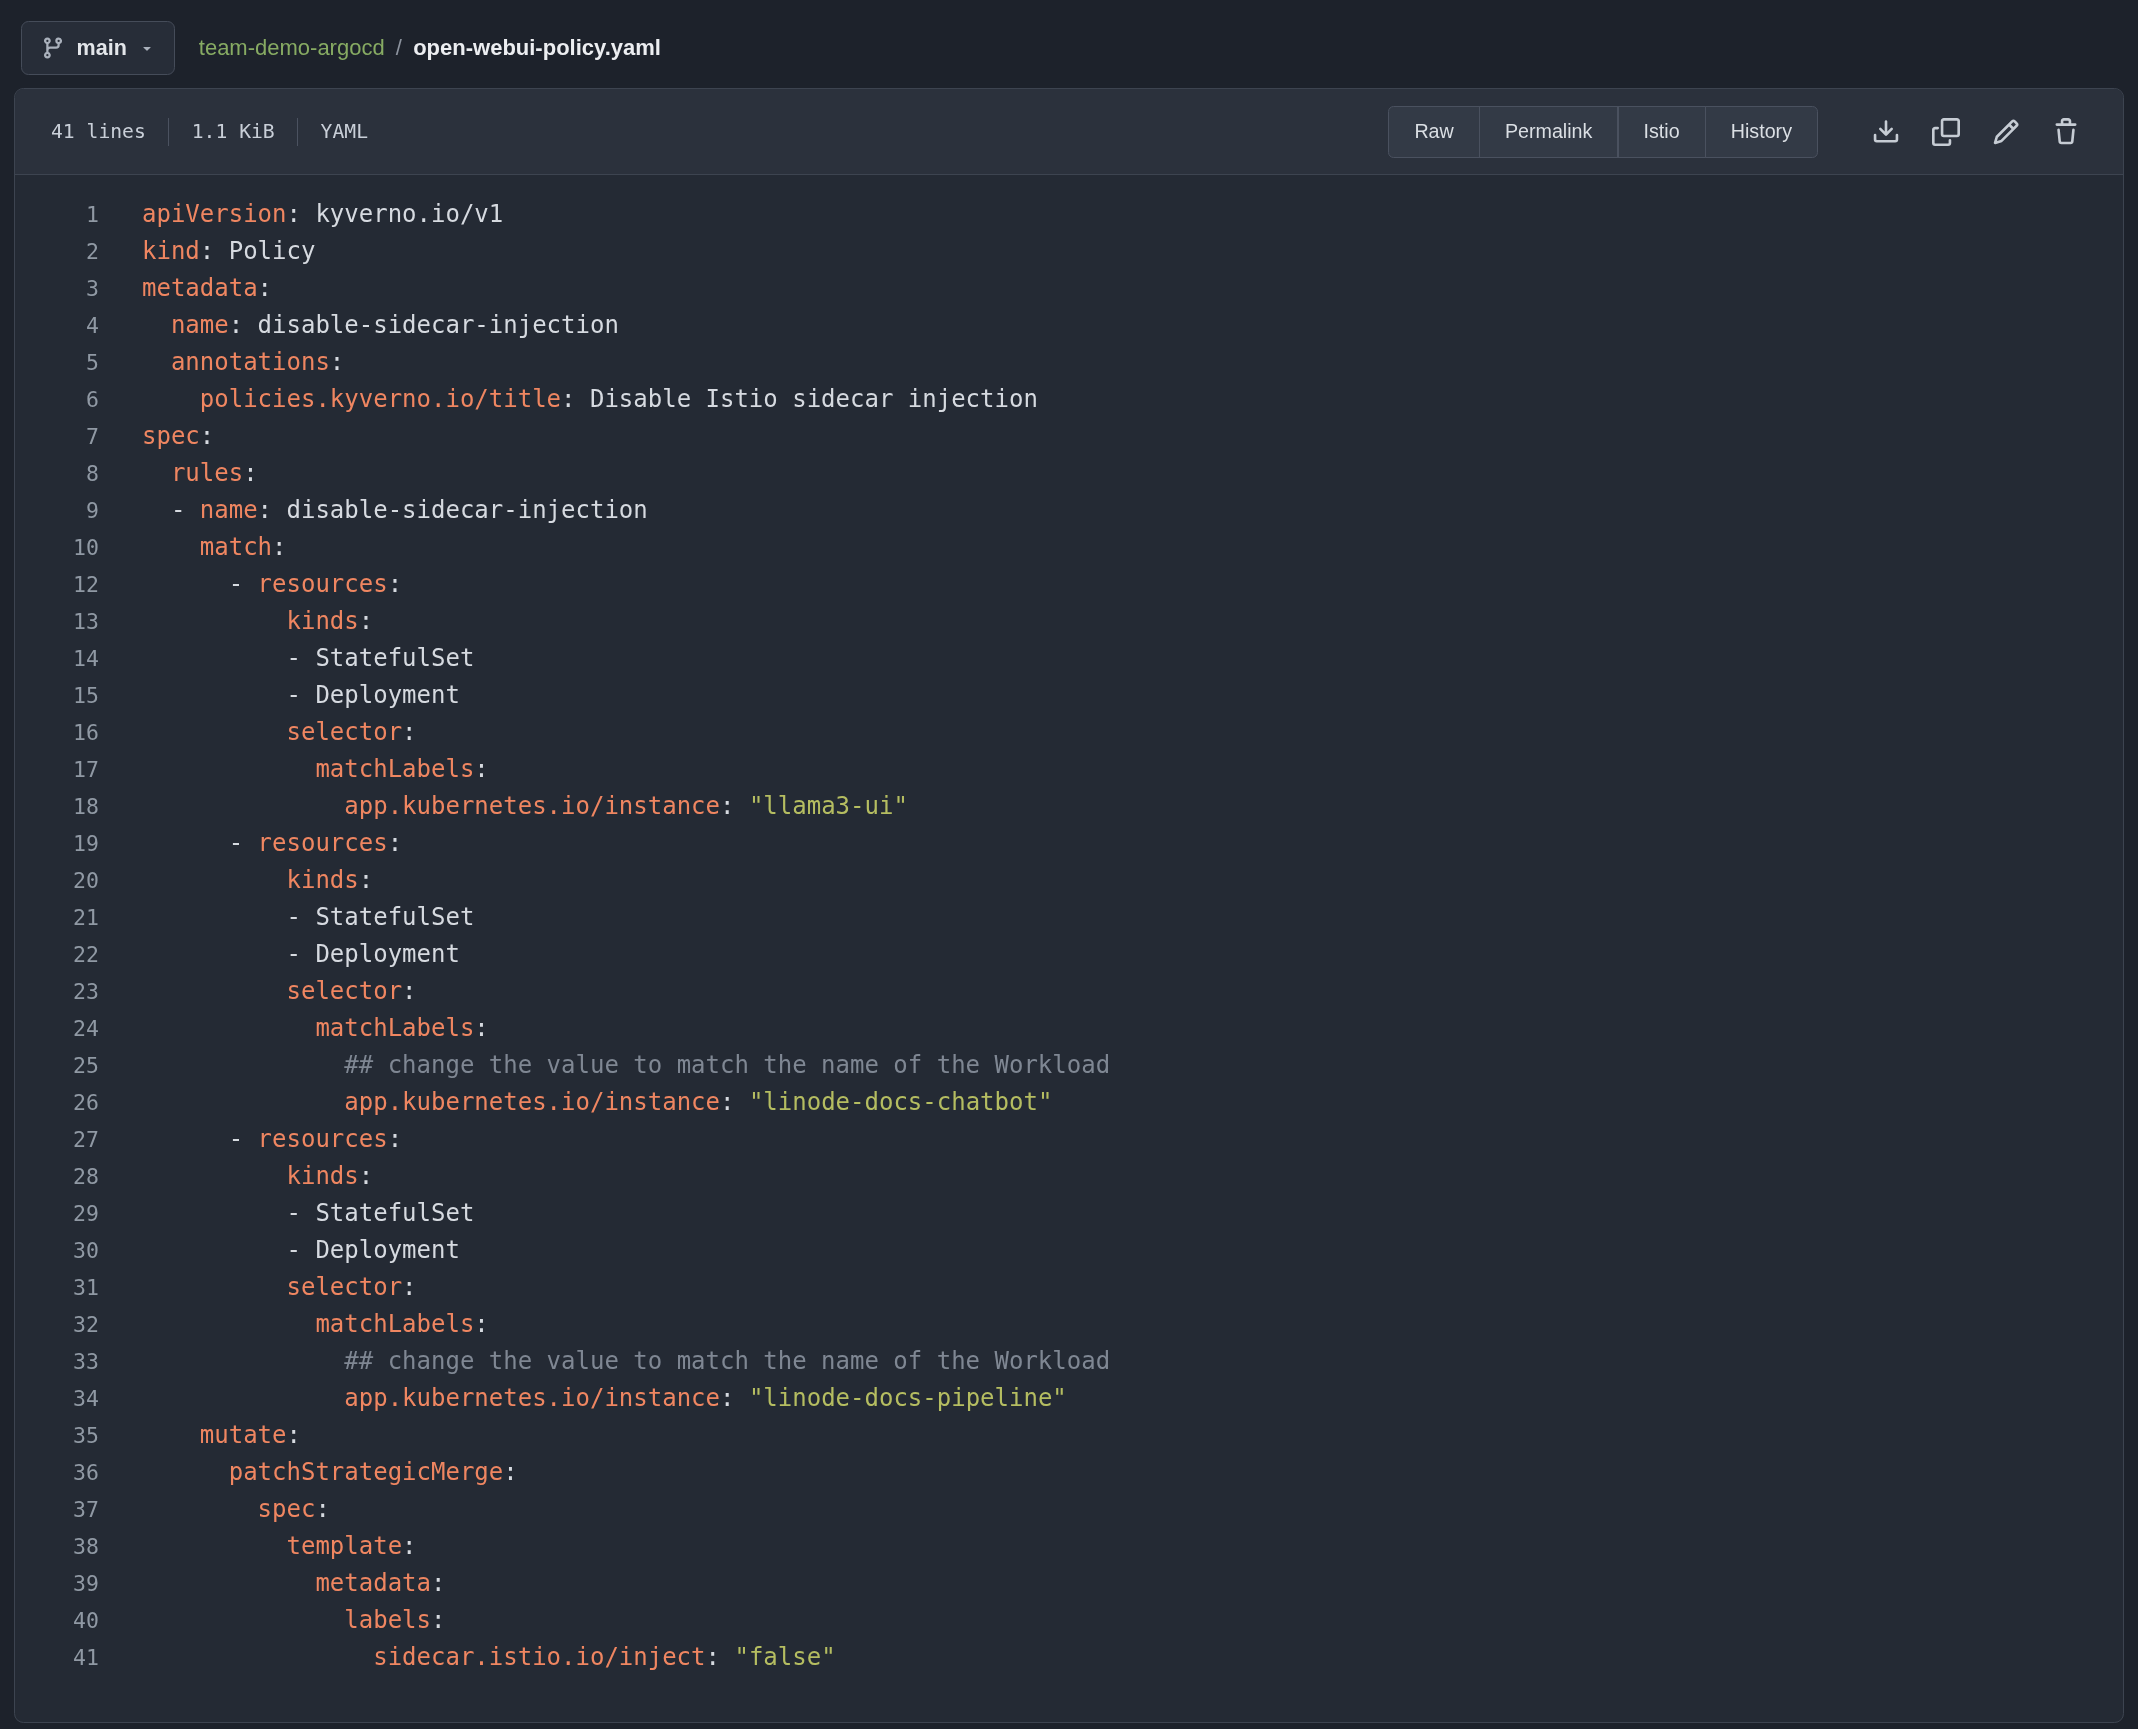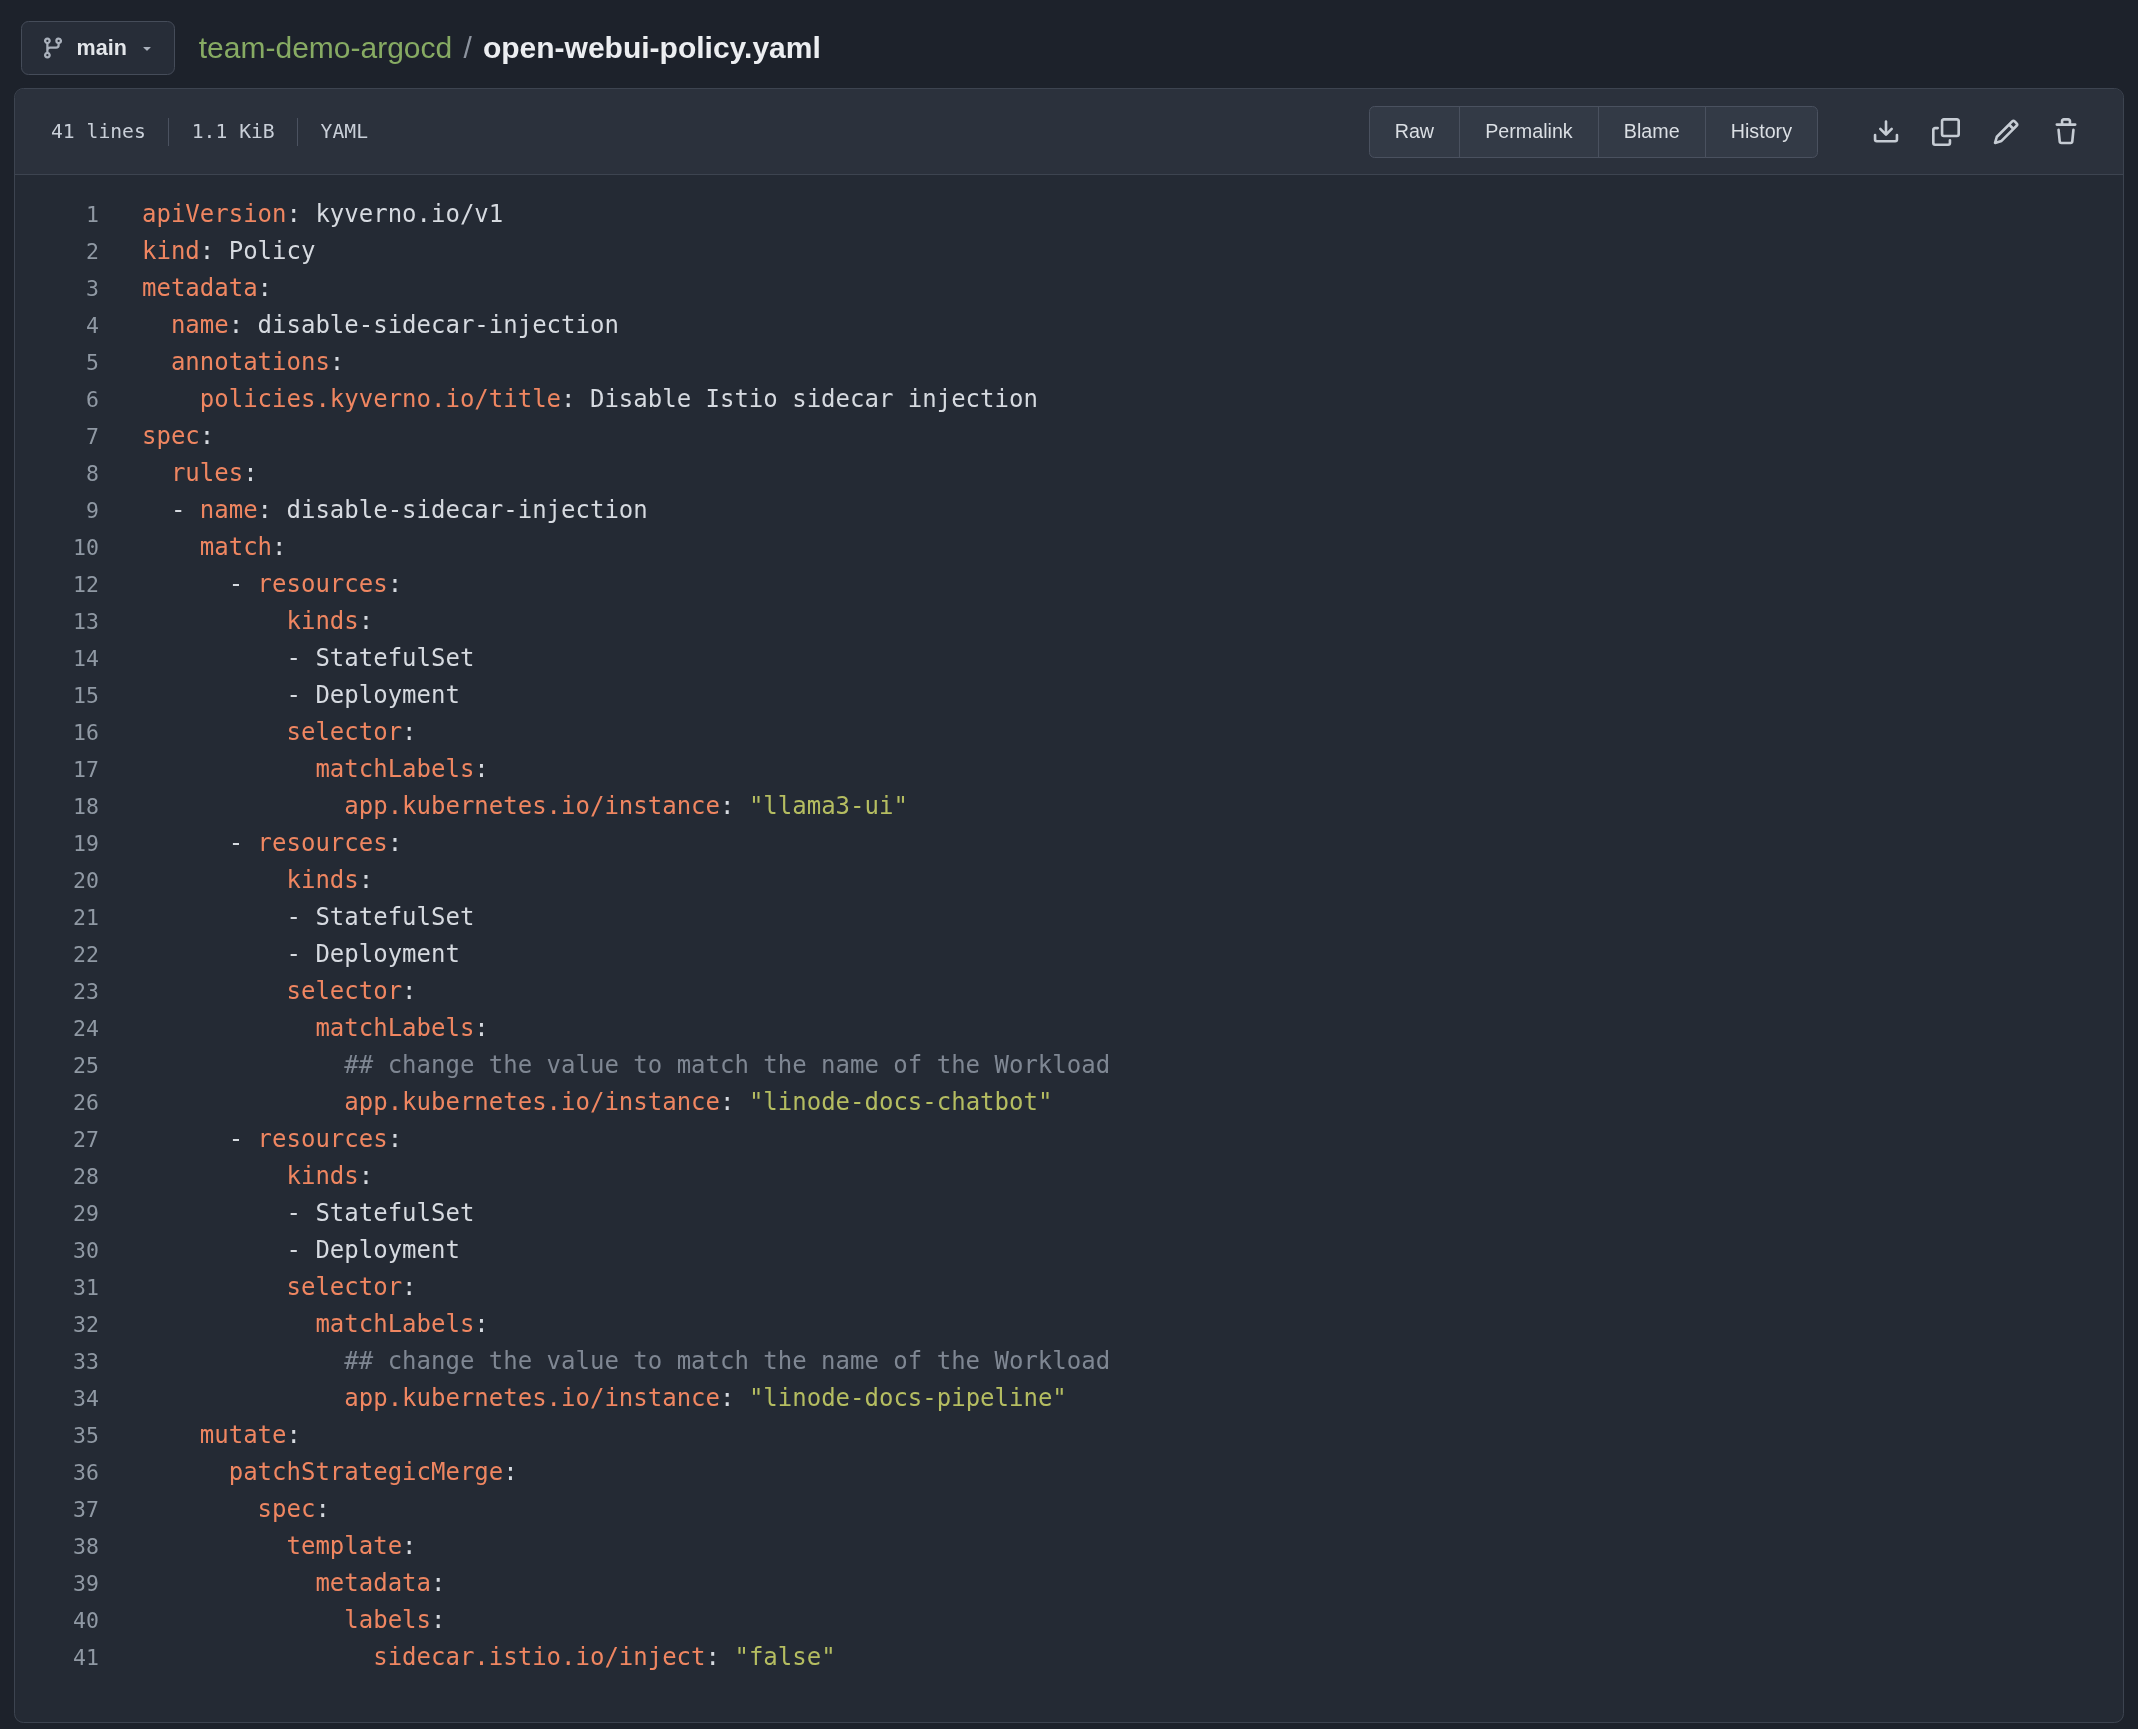--- a/index.html
+++ b/index.html
@@ -12,21 +12,21 @@
   
   .top-bar{ height:96px; display:flex; align-items:center; padding:0 20.6px; gap:24px; }
   .branch-btn{
     display:flex; align-items:center; gap:12px; height:54px; padding:0 19px;
     background:#272d38; border:0.9px solid #454c59; border-radius:7.5px;
     color:#e3e6ea; font-size:21.5px; font-weight:700;
     font-family:"Liberation Sans",sans-serif; cursor:pointer;
   }
   .branch-btn .b-icon svg{ width:24px; height:24px; fill:#aab1bc; display:block; }
   .branch-btn .caret svg{ width:16px; height:16px; fill:#aab1bc; display:block; }
-  .breadcrumb{ display:flex; align-items:center; gap:11.2px; font-size:30px; }
+  .breadcrumb{ display:flex; align-items:center; gap:11.2px; font-size:22px; }
   .repo-link{ color:var(--accent-repo-link,#87ab63); text-decoration:none; cursor:pointer; }
   .crumb-sep{ color:#8c939e; }
   .file-name{ color:#eceef1; font-weight:700; }
 
   
   .file-box{
     position:absolute; left:14px; right:14px; top:88px; bottom:7.5px;
     background:var(--box-bg,#242a34);
     border:0.9px solid var(--border,#3d4450); border-radius:9.4px;
     overflow:hidden; display:flex; flex-direction:column;
@@ -107,21 +107,21 @@
       <span class="vdiv"></span>
       <span>1.1 KiB</span>
       <span class="vdiv"></span>
       <span>YAML</span>
     </div>
 
     <div class="file-actions">
       <div class="btn-group">
         <button>Raw</button>
         <button>Permalink</button>
-        <button>Blame</button>
+        <button>Istio</button>
         <button>History</button>
       </div>
       <button class="icon-btn" title="">
         <span>
           <svg viewBox="0 0 16 16">
               <path d="M2.75 14A1.75 1.75 0 0 1 1 12.25v-2.5a.75.75 0 0 1 1.5 0v2.5c0 .138.112.25.25.25h10.5a.25.25 0 0 0 .25-.25v-2.5a.75.75 0 0 1 1.5 0v2.5A1.75 1.75 0 0 1 13.25 14Z"></path>
               <path d="M7.25 7.689V2a.75.75 0 0 1 1.5 0v5.689l1.97-1.969a.749.749 0 1 1 1.06 1.06l-3.25 3.25a.749.749 0 0 1-1.06 0L4.22 6.78a.749.749 0 1 1 1.06-1.06l1.97 1.969Z"></path>
             </svg>
         </span>
       </button>

